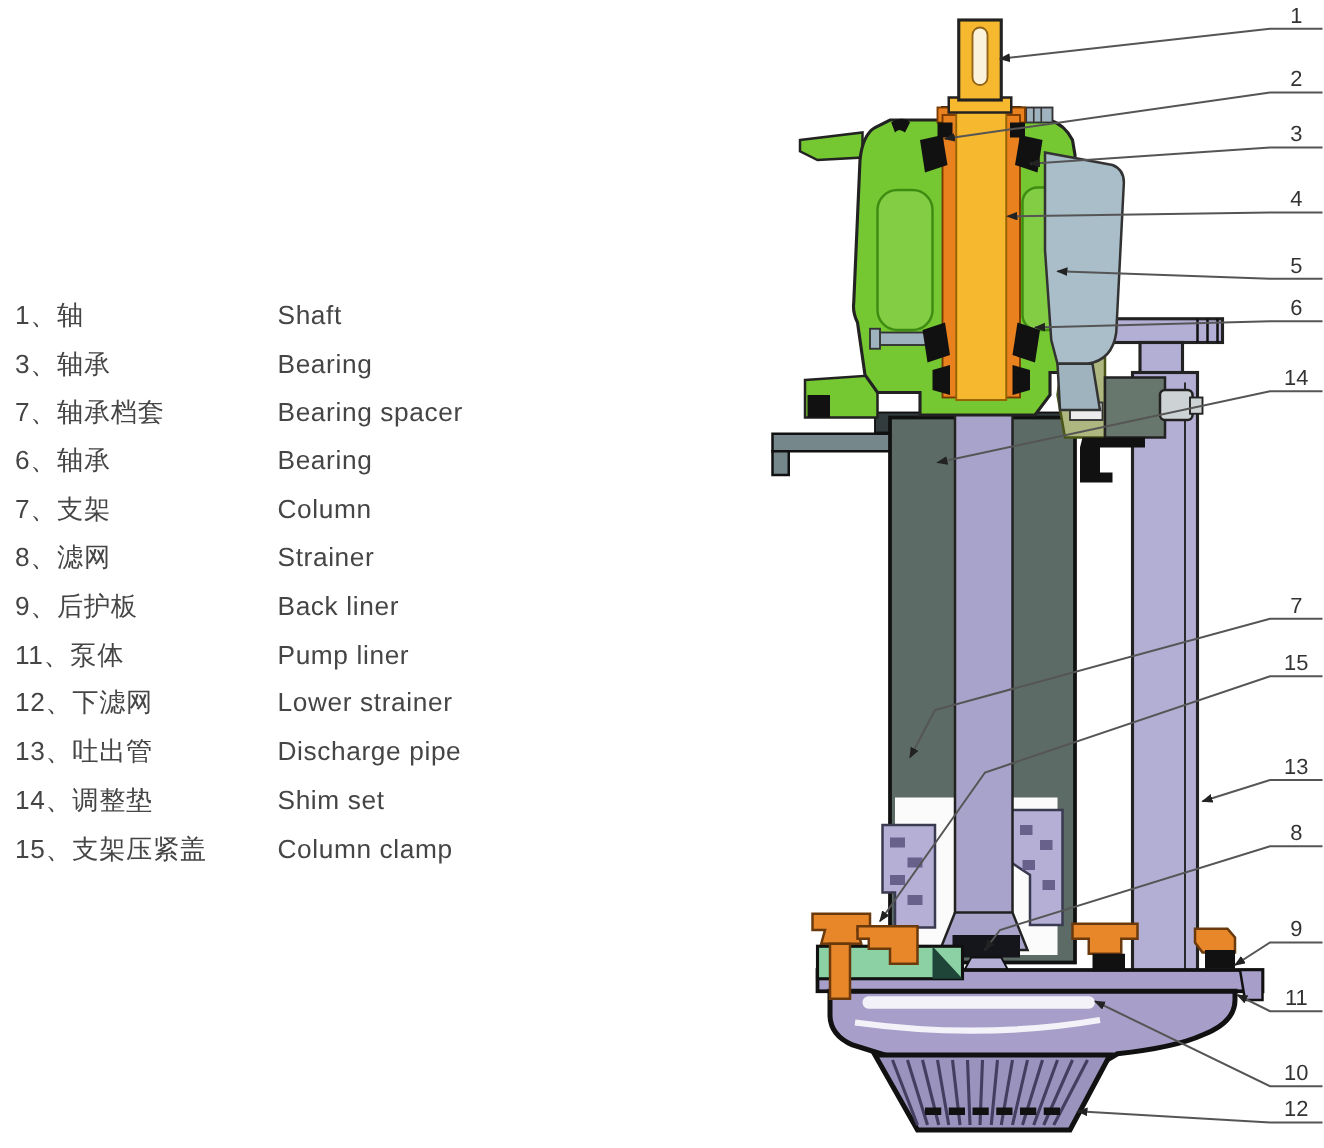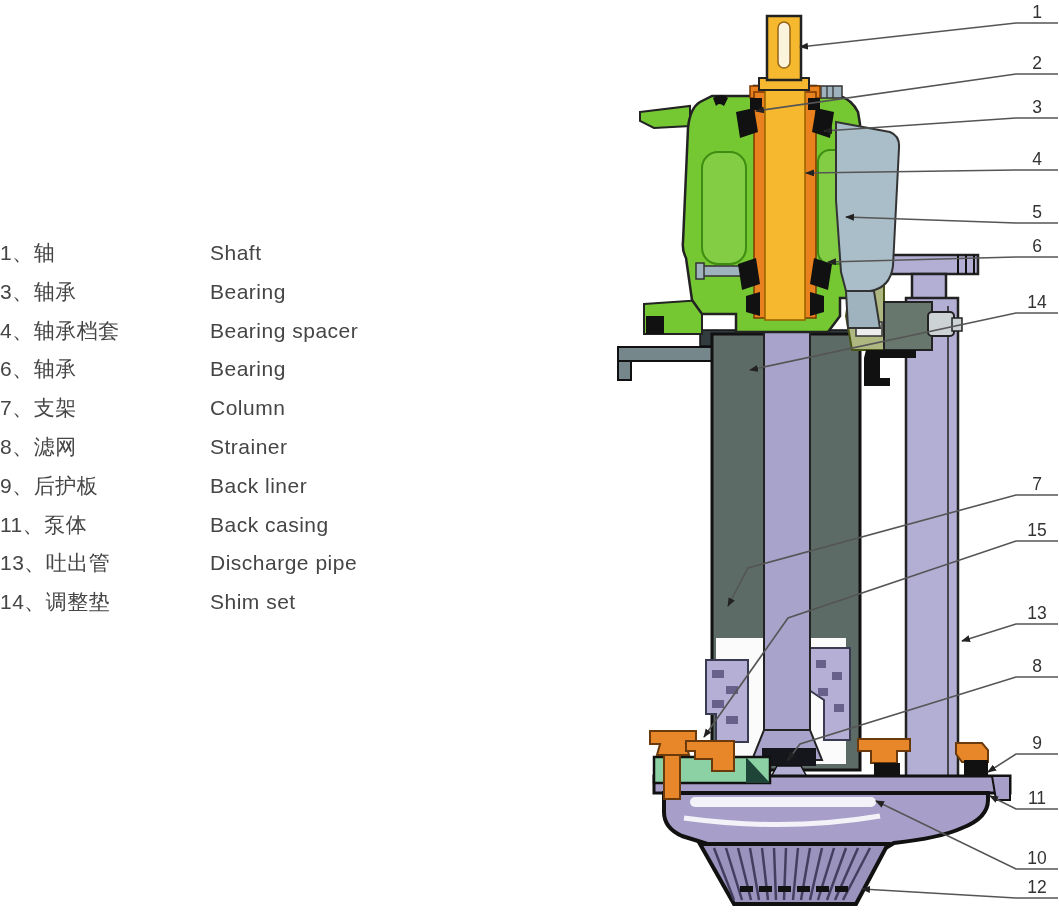--- a/index.html
+++ b/index.html
@@ -1,41 +1,43 @@
 <!DOCTYPE html>
 <html><head>
 <meta charset="utf-8">
 <style>
   html,body{margin:0;padding:0;background:#fff;}
   #stage{position:relative;width:1059px;height:918px;background:#ffffff;overflow:hidden;
          font-family:"Liberation Sans","DejaVu Sans",sans-serif;}
   #diagram-svg{position:absolute;left:0;top:0;}
-  #legend{position:absolute;left:0;top:234px;width:430px;}
+  #legend{position:absolute;left:12px;top:234px;width:430px;}
   .legend-row{height:38.8px;line-height:38.8px;white-space:nowrap;
               font-size:21px;color:#454545;letter-spacing:0.5px;}
   .zh{display:inline-block;width:210px;}
   .en{display:inline-block;}
   .callout-num{font-size:17.5px;fill:#333;font-family:"Liberation Sans","DejaVu Sans",sans-serif;}
 </style>
 </head>
 <body>
 
 <div id="stage">
 
   <div id="legend">
     <div class="legend-row"><span class="zh">1、轴</span><span class="en">Shaft</span></div>
     <div class="legend-row"><span class="zh">3、轴承</span><span class="en">Bearing</span></div>
-    <div class="legend-row"><span class="zh">4、轴承档套</span><span class="en">Bearing spacer</span></div>
+    <div class="legend-row"><span class="zh">7、轴承档套</span><span class="en">Bearing spacer</span></div>
     <div class="legend-row"><span class="zh">6、轴承</span><span class="en">Bearing</span></div>
     <div class="legend-row"><span class="zh">7、支架</span><span class="en">Column</span></div>
     <div class="legend-row"><span class="zh">8、滤网</span><span class="en">Strainer</span></div>
     <div class="legend-row"><span class="zh">9、后护板</span><span class="en">Back liner</span></div>
-    <div class="legend-row"><span class="zh">11、泵体</span><span class="en">Back casing</span></div>
+    <div class="legend-row"><span class="zh">11、泵体</span><span class="en">Pump liner</span></div>
+    <div class="legend-row"><span class="zh">12、下滤网</span><span class="en">Lower strainer</span></div>
     <div class="legend-row"><span class="zh">13、吐出管</span><span class="en">Discharge pipe</span></div>
     <div class="legend-row"><span class="zh">14、调整垫</span><span class="en">Shim set</span></div>
+    <div class="legend-row"><span class="zh">15、支架压紧盖</span><span class="en">Column clamp</span></div>
   </div>
 
   <svg id="diagram-svg" width="1059" height="918" viewBox="0 0 1059 918">
     <defs>
       <marker id="arr" markerWidth="9" markerHeight="8" refX="8" refY="3.5" orient="auto" markerUnits="userSpaceOnUse">
         <path d="M0,0 L9,3.5 L0,7 Z" fill="#222"></path>
       </marker>
     </defs>
 
     <g>

